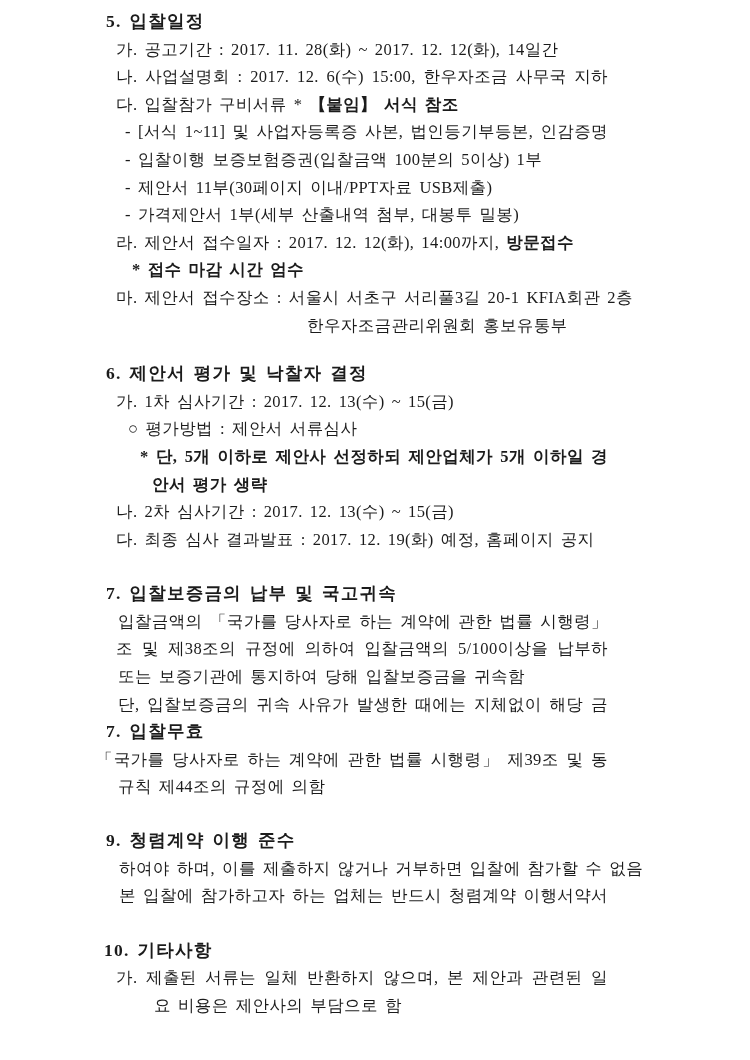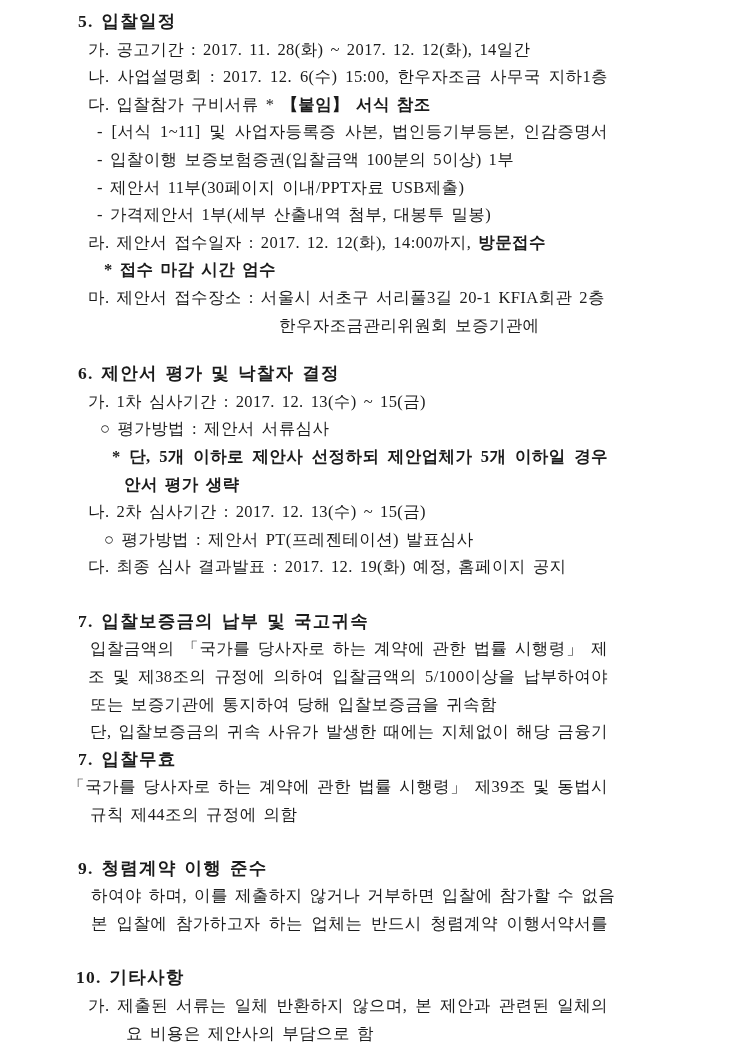--- a/index.html
+++ b/index.html
@@ -10,20 +10,21 @@
     box-sizing: border-box;
     background: #ffffff;
     color: #1b1b1b;
     font-family: "Liberation Serif", "DejaVu Serif", serif;
     font-size: 16.5px;
     letter-spacing: 0.4px;
     word-spacing: 2.5px;
     padding-top: 8px;
     padding-right: 74px;
     overflow: hidden;
+    padding-left: 28px;
   }
   .section { }
   .heading {
     font-weight: bold;
     font-size: 17.5px;
     letter-spacing: 1.2px;
     line-height: 27.6px;
     white-space: nowrap;
   }
   .line {
@@ -49,30 +50,29 @@
       <div class="line" style="padding-left: 88px;"><span>가. 공고기간 : 2017. 11. 28(화) ~ 2017. 12. 12(화), 14일간</span></div>
       <div class="line fill" style="padding-left: 88px;"><span>나. 사업설명회 : 2017. 12. 6(수) 15:00, 한우자조금 사무국 지하1층 회의실</span></div>
       <div class="line" style="padding-left: 88px;"><span>다. 입찰참가 구비서류  * </span><span class="b">【붙임】 서식 참조</span></div>
       <div class="line fill" style="padding-left: 97px;"><span>- [서식 1~11] 및 사업자등록증 사본, 법인등기부등본, 인감증명서 각 1부</span></div>
       <div class="line" style="padding-left: 97px;"><span>- 입찰이행 보증보험증권(입찰금액 100분의 5이상) 1부</span></div>
       <div class="line" style="padding-left: 97px;"><span>- 제안서 11부(30페이지 이내/PPT자료 USB제출)</span></div>
       <div class="line" style="padding-left: 97px;"><span>- 가격제안서 1부(세부 산출내역 첨부, 대봉투 밀봉)</span></div>
       <div class="line" style="padding-left: 88px;"><span>라. 제안서 접수일자 : 2017. 12. 12(화), 14:00까지, </span><span class="b">방문접수</span></div>
       <div class="line" style="padding-left: 104px;"><span class="b">* 접수 마감 시간 엄수</span></div>
       <div class="line" style="padding-left: 88px;"><span>마. 제안서 접수장소 : 서울시 서초구 서리풀3길 20-1 KFIA회관 2층</span></div>
-      <div class="line" style="padding-left: 279px;"><span>한우자조금관리위원회 보증기관에</span></div>
+      <div class="line" style="padding-left: 279px;"><span>한우자조금관리위원회 홍보유통부</span></div>
     </div>
     <div class="section" style="margin-top: 21px;">
       <div class="heading" style="padding-left: 78px; font-family: Liberation Serif, serif;">6. 제안서 평가 및 낙찰자 결정</div>
       <div class="line" style="padding-left: 88px;"><span>가. 1차 심사기간 : 2017. 12. 13(수) ~ 15(금)</span></div>
       <div class="line" style="padding-left: 100px;"><span>○ 평가방법 : 제안서 서류심사</span></div>
       <div class="line fill" style="padding-left: 112px;"><span class="b">* 단, 5개 이하로 제안사 선정하되 제안업체가 5개 이하일 경우 1차 제</span></div>
       <div class="line" style="padding-left: 124px;"><span class="b">안서 평가 생략</span></div>
       <div class="line" style="padding-left: 88px;"><span>나. 2차 심사기간 : 2017. 12. 13(수) ~ 15(금)</span></div>
-      <div class="line" style="padding-left: 104px;"><span>○ 평가방법 : 제안서 PT(프레젠테이션) 발표심사</span></div>
       <div class="line" style="padding-left: 88px;"><span>다. 최종 심사 결과발표 : 2017. 12. 19(화) 예정, 홈페이지 공지</span></div>
     </div>
     <div class="section" style="margin-top: 27px;">
       <div class="heading" style="padding-left: 78px;">7. 입찰보증금의 납부 및 국고귀속</div>
       <div class="line fill" style="padding-left: 90px;"><span>입찰금액의 「국가를 당사자로 하는 계약에 관한 법률 시행령」 제37</span></div>
       <div class="line fill" style="padding-left: 88px;"><span>조 및 제38조의 규정에 의하여 입찰금액의 5/100이상을 납부하여야 함.</span></div>
       <div class="line" style="padding-left: 90px;"><span>또는 보증기관에 통지하여 당해 입찰보증금을 귀속함</span></div>
       <div class="line fill" style="padding-left: 90px;"><span>단, 입찰보증금의 귀속 사유가 발생한 때에는 지체없이 해당 금융기관</span></div>
     </div>
     <div class="section">

